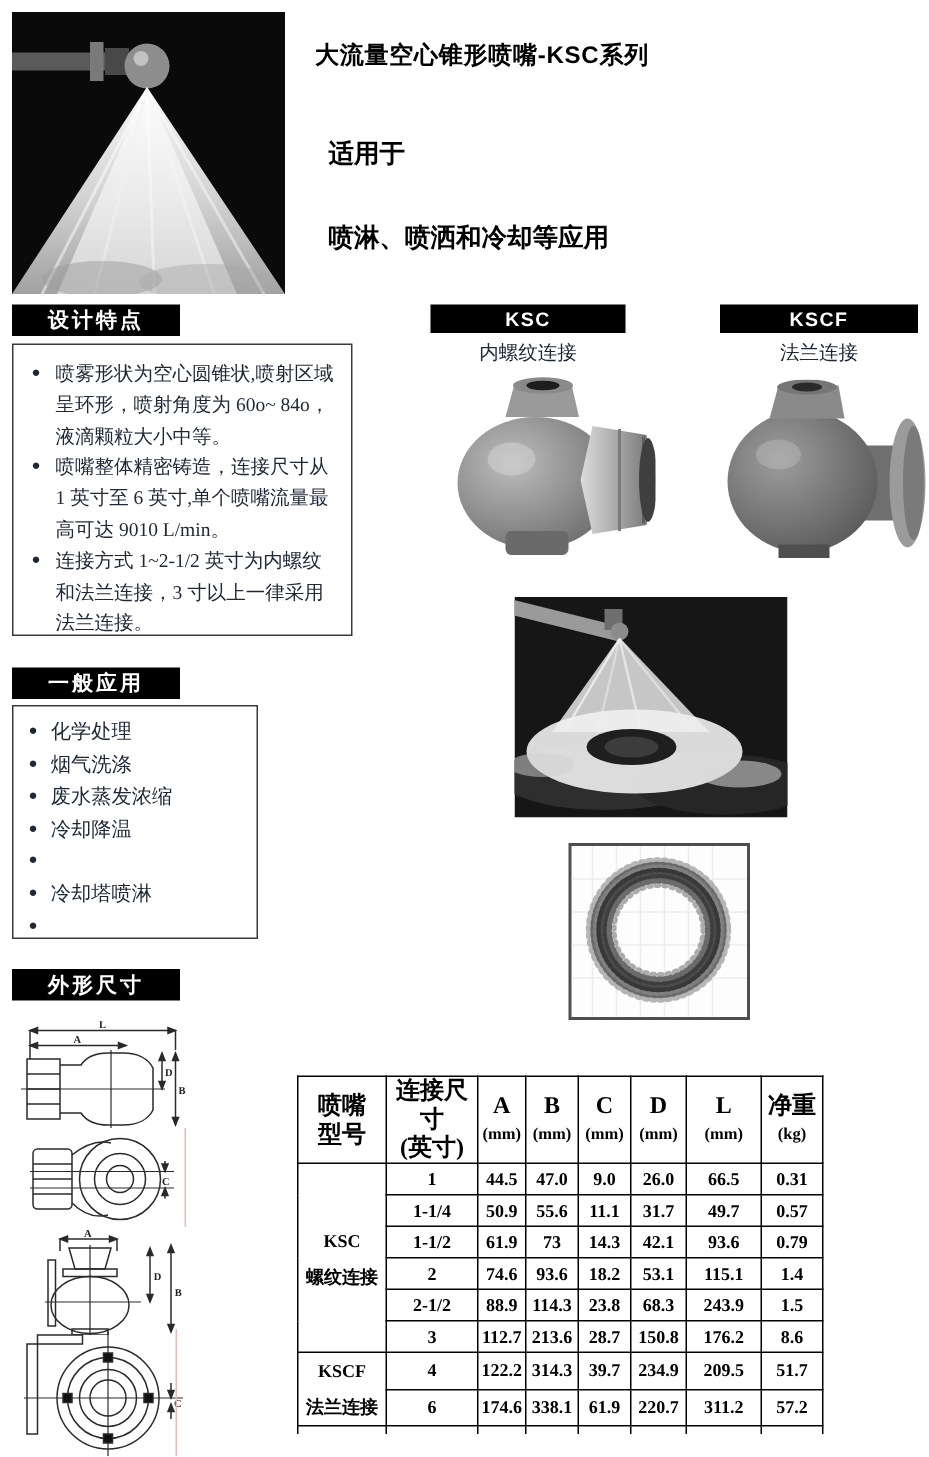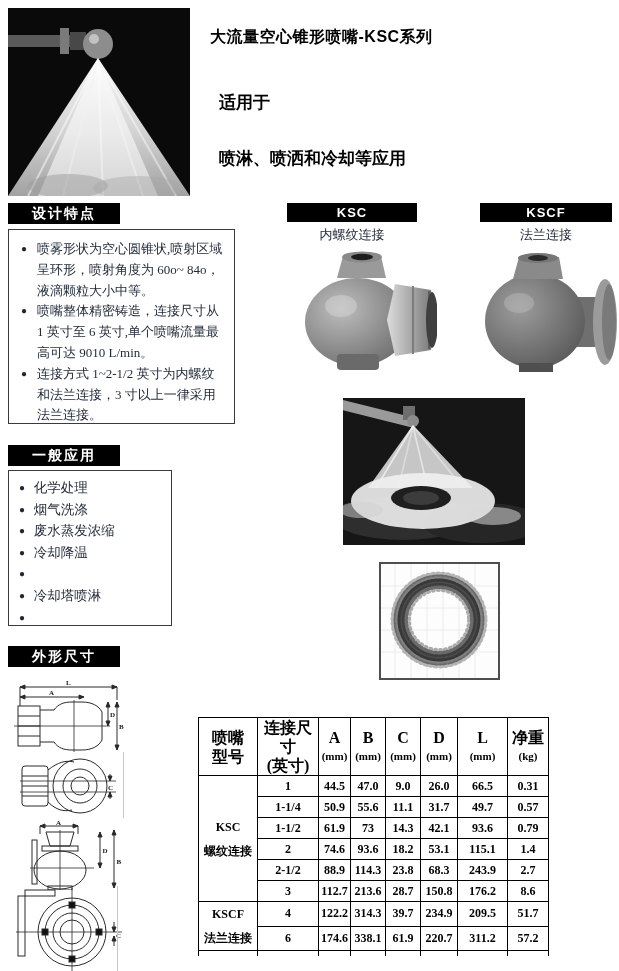--- a/index.html
+++ b/index.html
@@ -426,21 +426,21 @@
         <td>115.1</td>
         <td>1.4</td>
       </tr>
       <tr>
         <td>2-1/2</td>
         <td>88.9</td>
         <td>114.3</td>
         <td>23.8</td>
         <td>68.3</td>
         <td>243.9</td>
-        <td>2.7</td>
+        <td>1.5</td>
       </tr>
       <tr>
         <td>3</td>
         <td>112.7</td>
         <td>213.6</td>
         <td>28.7</td>
         <td>150.8</td>
         <td>176.2</td>
         <td>8.6</td>
       </tr>

